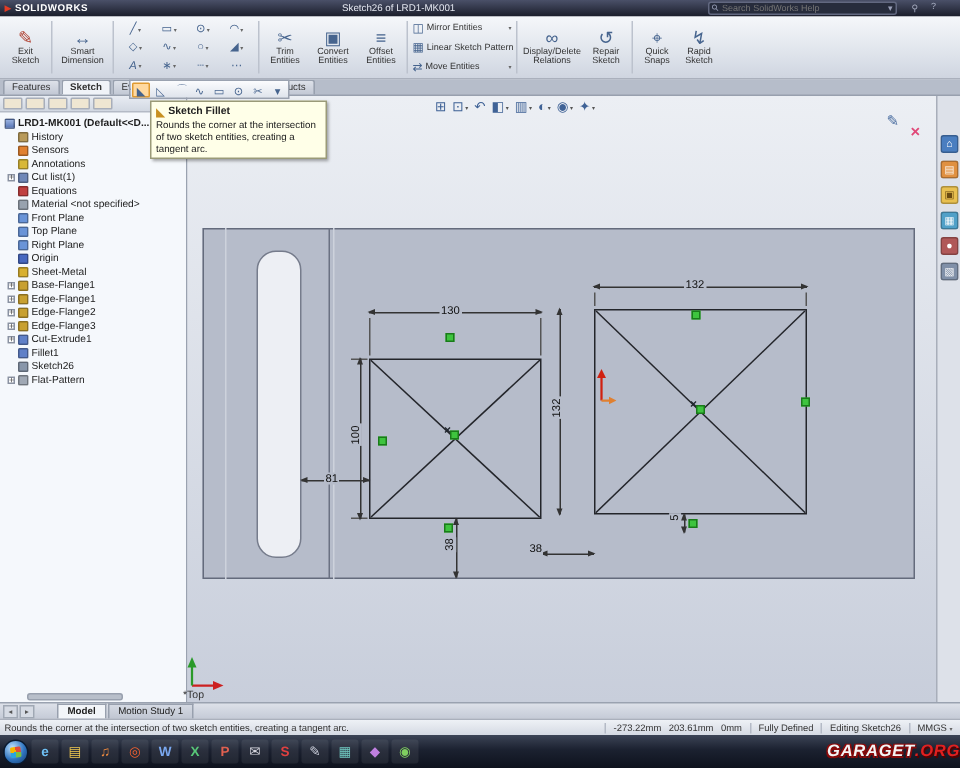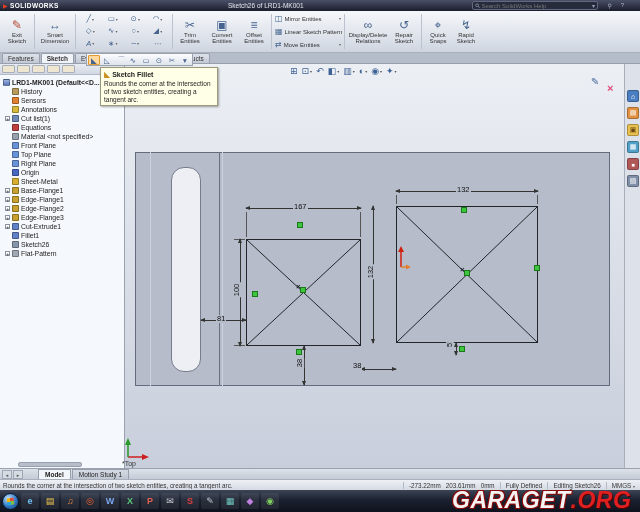--- a/index.html
+++ b/index.html
@@ -106,21 +106,21 @@
 .seg .dd{font-size:4px;color:#666}
 
 
 #taskbar{position:absolute;left:0;top:490px;width:640px;height:22px;background:linear-gradient(#3c4456,#1b2130 45%,#0e121d);display:flex;align-items:center;gap:2px;padding:0 2px}
 #startorb{width:17px;height:17px;border-radius:50%;background:radial-gradient(circle at 35% 30%,#bfe3ff,#2f74c0 55%,#173a66);display:flex;align-items:center;justify-content:center;border:1px solid #0a1a30}
 #startorb .flag{width:7px;height:7px;background:conic-gradient(#e14b3b 0 25%,#7ac143 0 50%,#2aa4e0 0 75%,#f5b400 0);border-radius:1px;transform:rotate(-8deg)}
 .tico{width:18px;height:16px;border-radius:2px;background:rgba(255,255,255,.07);display:flex;align-items:center;justify-content:center;font-size:9px;font-weight:bold}
 .t1{color:#6fc1f5}.t2{color:#f0c850}.t3{color:#f08c40}.t4{color:#f06030}.t5{color:#7aa8f0}
 .t6{color:#58c878}.t7{color:#e06050}.t8{color:#d8d8e0}.t9{color:#e04040}.t10{color:#c8ccd8}
 .t11{color:#70c8c0}.t12{color:#c080e0}.t13{color:#80d060}
-#watermark{position:absolute;left:452px;top:489px;width:188px;height:23px;display:flex;align-items:center;font-size:23px;font-style:italic;font-weight:bold;z-index:60;letter-spacing:.5px}
+#watermark{position:absolute;left:452px;top:489px;width:188px;height:23px;display:flex;align-items:center;justify-content:flex-end;font-size:11px;font-style:italic;font-weight:bold;z-index:60;letter-spacing:.5px}
 #watermark .wm{color:#f4f4f4;text-shadow:1px 1px 0 #8a0a0a,-1px 1px 0 #8a0a0a,1px -1px 0 #8a0a0a,-1px -1px 0 #8a0a0a}
 #watermark .wa{color:#e02020;text-shadow:1px 1px 0 #500}
 
 
 #flytoolbar{position:absolute;left:86px;top:53px;height:13px;background:linear-gradient(#fbfcfe,#dfe4ec);border:1px solid #9aa2b0;display:flex;gap:1px;padding:1px;z-index:49}
 .fcell{width:12px;height:10px;display:flex;align-items:center;justify-content:center;font-size:7.5px;color:#46648e;border-radius:1px}
 .fcell.hot{background:#ffd9a0;border:1px solid #e09a30}
 #tooltip{position:absolute;left:100px;top:67px;width:118px;background:#ffffe8;border:1px solid #9a9a78;box-shadow:1px 1px 2px rgba(0,0,0,.35);padding:2px 3px;font-size:6.5px;z-index:50;color:#222}
 #tooltip .tt{display:flex;align-items:center;gap:2px;font-size:7px;font-weight:bold;margin-bottom:1px}
 #tooltip .tt .fi{color:#c89020;font-size:8px}
@@ -384,21 +384,21 @@
         <line x1="100" y1="0" x2="0" y2="100" stroke="#23252a" stroke-width="1" vector-effect="non-scaling-stroke"></line>
       </svg>
   </div>
 
   <div class="ext" style="left:246px;top:212px;width:1px;height:25px"></div>
   <div class="ext" style="left:360px;top:212px;width:1px;height:25px"></div>
   <div class="dim-h" style="left:246px;top:208px;width:115px">
       <span class="ah l"></span>
       <span class="ah r"></span>
     </div>
-  <span class="dimlab" style="left:293px;top:203px">167</span>
+  <span class="dimlab" style="left:293px;top:203px">130</span>
 
   <div class="ext" style="left:396px;top:195px;width:1px;height:9px"></div>
   <div class="ext" style="left:537px;top:195px;width:1px;height:9px"></div>
   <div class="dim-h" style="left:396px;top:191px;width:142px">
       <span class="ah l"></span>
       <span class="ah r"></span>
     </div>
   <span class="dimlab" style="left:456px;top:186px">132</span>
 
   <div class="ext" style="left:234px;top:239px;width:11px;height:1px"></div>

